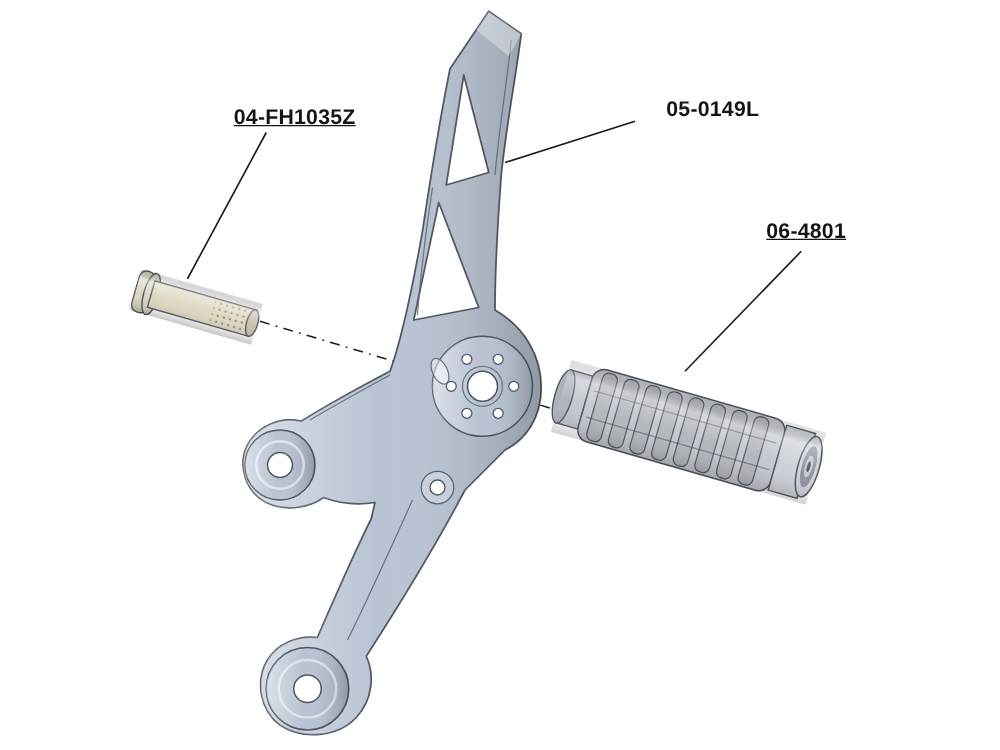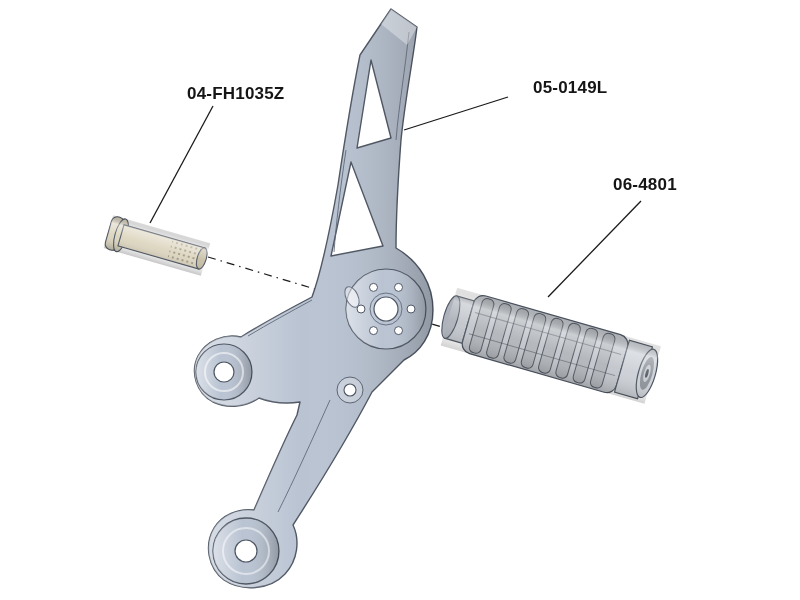--- a/index.html
+++ b/index.html
@@ -11,23 +11,23 @@
     overflow:hidden;
   }
   .part-label{
     position:absolute;
     font-size:17px;
     font-weight:700;
     color:#151515;
     letter-spacing:.2px;
     white-space:nowrap;
   }
-  #label-bolt{left:187px;top:84px;}
+  #label-bolt{left:187px;top:84px;text-decoration:underline;}
   #label-bracket{left:533px;top:78px;}
-  #label-peg{left:613px;top:175px;}
+  #label-peg{left:613px;top:175px;text-decoration:underline;}
   svg{position:absolute;left:0;top:0;}
   .bracket-fill{fill:var(--bracket-fill,#b9c3d2);}
   .edge{stroke:var(--bracket-edge,#4e5663);}
   .bolt-fill{fill:var(--bolt-fill,#ddd6c0);}
   .peg-fill{fill:var(--peg-fill,#c3c7cd);}
   .leader{stroke:var(--line,#1a1a1a);stroke-width:1.3;}
   .axis{stroke:var(--line,#1a1a1a);stroke-width:1.2;stroke-dasharray:8 5 1.5 5;}
   .hole{fill:#ffffff;}
 </style>
 </head>

